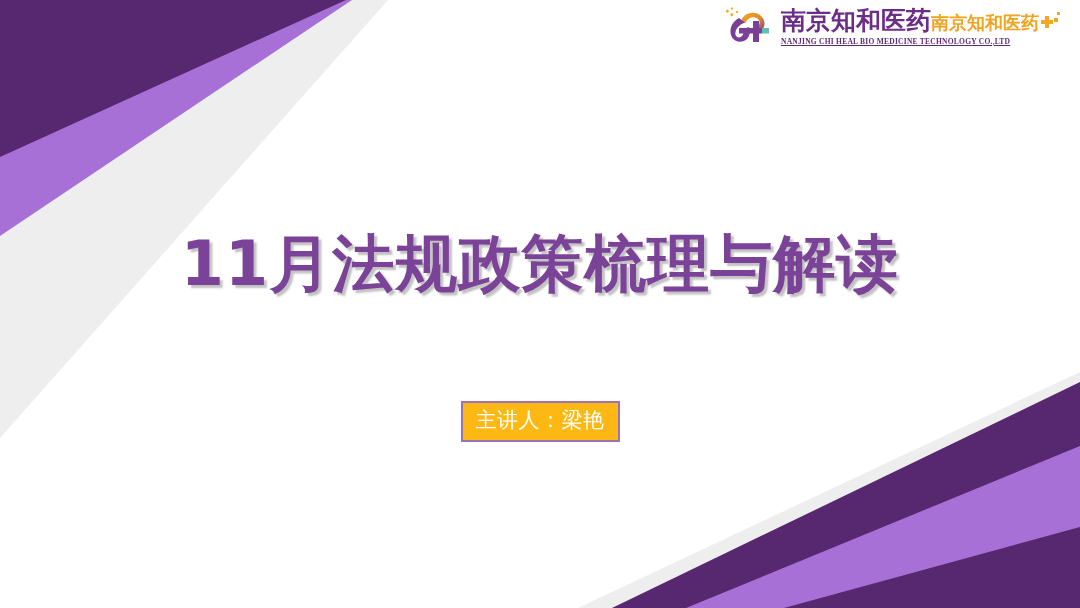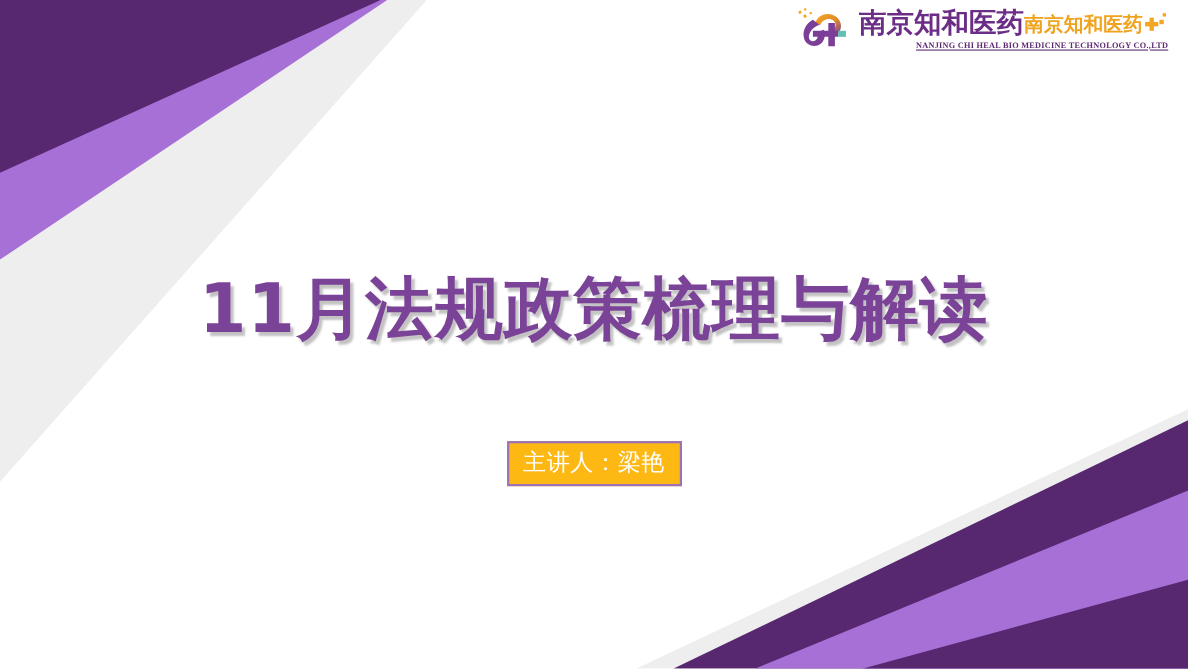--- a/index.html
+++ b/index.html
@@ -40,21 +40,21 @@
   }
   .logo-mark {
     width: 56px;
     height: 42px;
     flex: none;
     display: block;
   }
   .logo-text {
     display: flex;
     flex-direction: column;
-    align-items: flex-end;
+    align-items: flex-start;
     justify-content: center;
   }
   .logo-cn {
     display: flex;
     align-items: flex-end;
     white-space: nowrap;
     line-height: 1;
   }
   .logo-cn-main {
     font-family: "DejaVu Sans", "Liberation Sans", sans-serif;
@@ -93,21 +93,21 @@
     white-space: nowrap;
     line-height: 1.1;
     text-decoration: underline;
   }
 
   
   .title {
     position: absolute;
     left: 0;
     right: 0;
-    top: 248px;
+    top: 231px;
     text-align: center;
     z-index: 15;
     font-family: "DejaVu Sans", "Liberation Sans", sans-serif;
     font-size: 62px;
     font-weight: 700;
     color: #7b4397;
     letter-spacing: 1px;
     line-height: 1.05;
     text-shadow: 3px 3px 2px rgba(120,120,120,0.45);
     white-space: nowrap;

